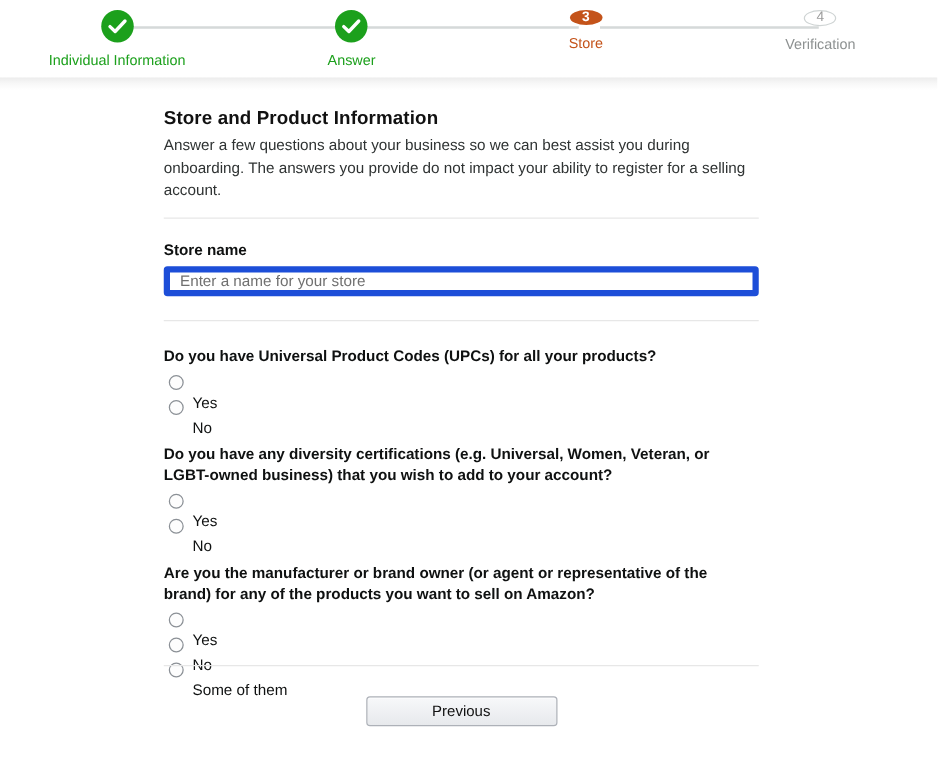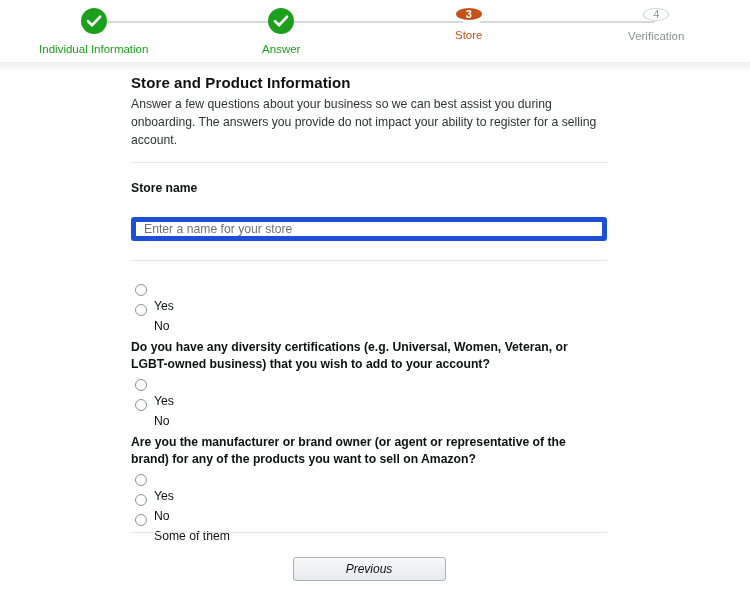--- a/index.html
+++ b/index.html
@@ -85,21 +85,21 @@
     position: absolute;
     left: 0; right: 0; top: 62px;
     height: 10px;
     background: linear-gradient(to bottom, #ececec 0%, #f7f7f7 45%, #ffffff 100%);
   }
 
   
   .card {
     position: absolute;
     left: 131px;
-    top: 74px;
+    top: 86px;
     width: 476px;
   }
   .card-title {
     font-size: 15px;
     font-weight: 700;
     color: #111111;
     letter-spacing: .1px;
     margin: 0 0 4px 0;
   }
   .card-desc {
@@ -111,21 +111,21 @@
   .divider {
     height: 1px;
     background: #e7e7e7;
     margin: 13px 0 0 0;
   }
 
   .field-label {
     font-size: 12.2px;
     font-weight: 700;
     color: #0f1111;
-    margin: 18px 0 22px 0;
+    margin: 18px 0 6px 0;
   }
   .text-input {
     display: block;
     width: 476px;
     height: 24px;
     padding: 2px 8px;
     font-family: "Liberation Sans", sans-serif;
     font-size: 12.2px;
     color: #0f1111;
     background: #ffffff;
@@ -185,21 +185,20 @@
   .btn {
     width: 153px;
     height: 24px;
     font-family: "Liberation Sans", sans-serif;
     font-size: 12px;
     line-height: 22px;
     text-align: center;
     border-radius: 3px;
     cursor: pointer;
     padding: 0;
-    font-style: italic;
   }
   .btn-secondary {
     background: linear-gradient(to bottom, #f7f8fa 0%, #e7e9ec 100%);
     border: 1px solid #adb1b8;
     color: #111111;
     box-shadow: 0 1px 0 rgba(255,255,255,.6) inset;
   }
   .btn-primary {
     background: linear-gradient(to bottom, #f7dfa5 0%, #f0c14b 100%);
     border: 1px solid #a88734;
@@ -252,20 +251,21 @@
   <h1 class="card-title">Store and Product Information</h1>
   <p class="card-desc">Answer a few questions about your business so we can best assist you during onboarding. The answers you provide do not impact your ability to register for a selling account.</p>
   <div class="divider"></div>
 
   <div class="field-label">Store name</div>
   <input class="text-input" type="text" placeholder="Enter a name for your store" style="">
 
   <div class="divider" style="margin-top:19px"></div>
 
   <div class="question-block">
+    <p class="question-text">Do you have Universal Product Codes (UPCs) for all your products?</p>
     <div class="radio-row">
       <span class="radio-dot"></span>
       <span class="radio-label">Yes</span>
     </div>
     <div class="radio-row">
       <span class="radio-dot"></span>
       <span class="radio-label">No</span>
     </div>
   </div>
 

